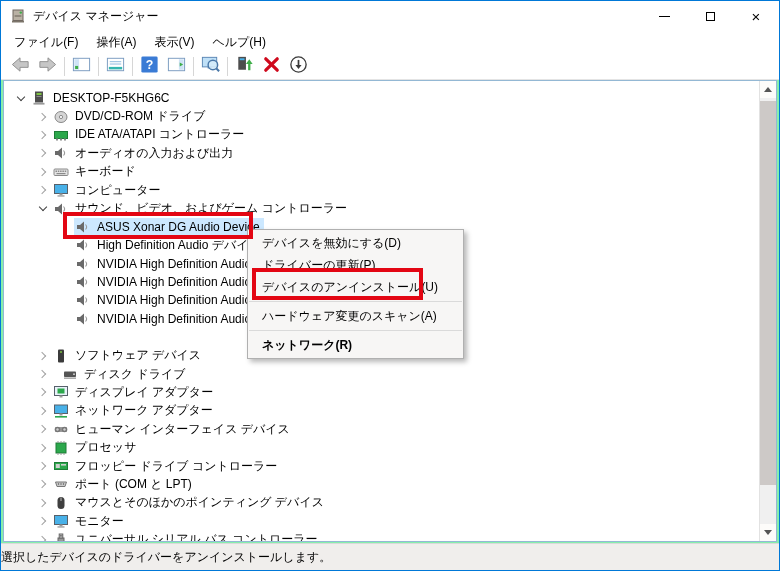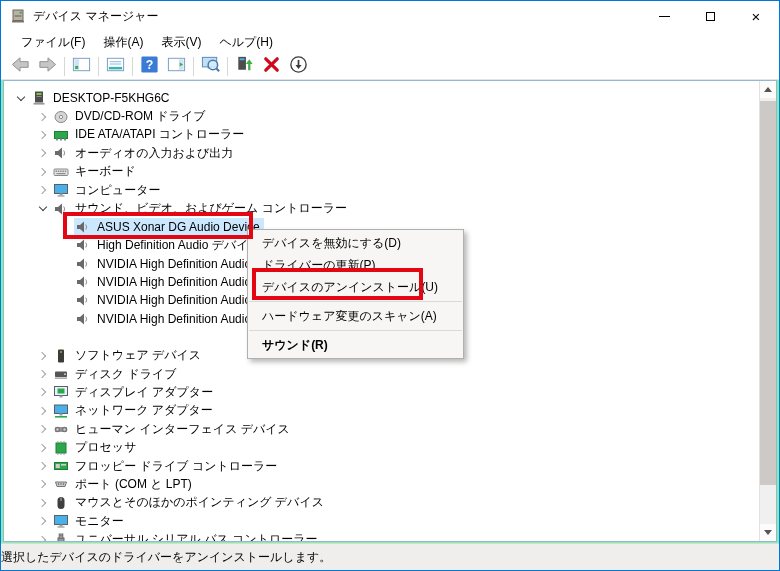--- a/index.html
+++ b/index.html
@@ -13,21 +13,21 @@
   .titlebar { height:30px; flex:none; display:flex; align-items:center; background:#fff; padding-left:9px; }
   .titlebar .app-ico { width:16px; height:16px; margin-right:7px; flex:none; }
   .titlebar .app-ico svg { width:16px; height:16px; }
   .title-text { flex:1; font-size:12px; white-space:nowrap; }
   .win-btn { width:46px; height:30px; flex:none; display:flex; align-items:center; justify-content:center; }
   .glyph-min { width:11px; height:1px; background:#000; display:block; }
   .glyph-max { width:9px; height:9px; border:1px solid #000; display:block; }
   .glyph-close { font-size:15px; line-height:1; color:#000; }
 
   
-  .menubar { height:22px; flex:none; display:flex; background:#fff; padding-left:11px; }
+  .menubar { height:22px; flex:none; display:flex; background:#fff; padding-left:4px; }
   .menu-item { padding:3px 9px; white-space:nowrap; }
 
   
   .toolbar { height:27px; flex:none; display:flex; align-items:center; background:#fff;
              padding-left:6px; border-bottom:1px solid #e4e4e4; }
   .tb-btn { width:27px; height:24px; display:flex; align-items:center; justify-content:center; flex:none; }
   .tb-btn svg { width:21px; height:21px; }
   .tb-sep { width:1px; height:19px; background:#d6d6d6; margin:0 3px; flex:none; }
 
   
@@ -356,21 +356,21 @@
             <span class="chev col"></span>
           </span>
           <span class="row-body">
             <span class="tree-icon"><svg viewBox="0 0 16 16">
                 <rect x="5" y="1.5" width="6" height="13" rx="1" fill="#3b3b3b"></rect>
                 <circle cx="8" cy="4" r="1" fill="#7dc242"></circle>
               </svg></span>
             <span class="tree-label">ソフトウェア デバイス</span>
           </span>
         </div>
-        <div class="tree-row" style="padding-left: 30px;">
+        <div class="tree-row" style="padding-left: 30px; gap: 9px;">
           <span class="chev-slot">
             <span class="chev col"></span>
           </span>
           <span class="row-body">
             <span class="tree-icon"><svg viewBox="0 0 16 16">
                 <rect x="2" y="5.5" width="12" height="5.5" rx="0.8" fill="#555"></rect>
                 <circle cx="12" cy="8.2" r="0.9" fill="#ddd"></circle>
                 <rect x="2" y="11.5" width="12" height="1.3" fill="#999"></rect>
               </svg></span>
             <span class="tree-label">ディスク ドライブ</span>
@@ -520,19 +520,19 @@
     <span>選択したデバイスのドライバーをアンインストールします。</span>
   </div>
 
   <div class="ctx-menu">
       <div class="ctx-item">デバイスを無効にする(D)</div>
       <div class="ctx-item">ドライバーの更新(P)</div>
       <div class="ctx-item">デバイスのアンインストール(U)</div>
       <div class="ctx-sep"></div>
       <div class="ctx-item">ハードウェア変更のスキャン(A)</div>
       <div class="ctx-sep"></div>
-      <div class="ctx-item bold">サウンド(R)</div>
+      <div class="ctx-item bold">ネットワーク(R)</div>
     </div>
 
   <div class="anno anno-1"></div>
   <div class="anno anno-2"></div>
 
 </div>
 
 </body></html>

